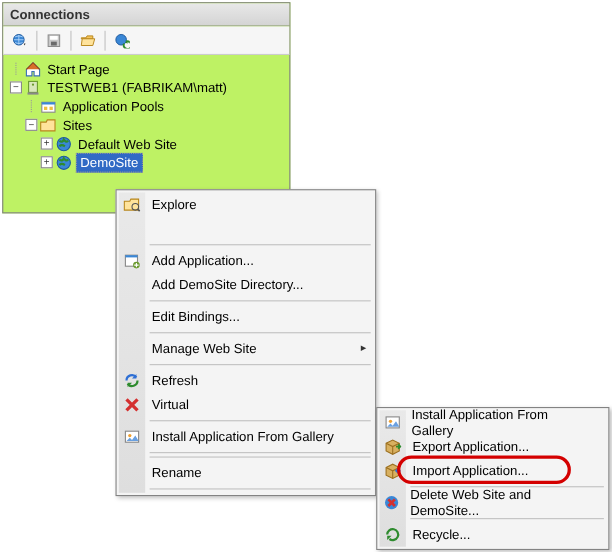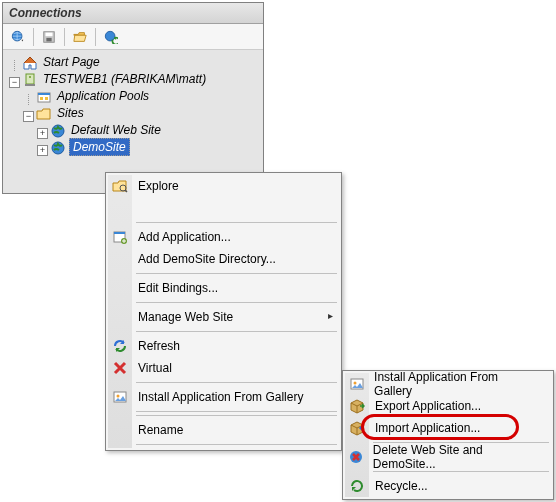--- a/index.html
+++ b/index.html
@@ -12,22 +12,21 @@
     height: 502px;
     position: relative;
     overflow: hidden;
   }
   
   .panel {
     position: absolute;
     left: 2px; top: 2px;
     width: 262px; height: 192px;
     border: 1px solid #808080;
-    background: #e5e5e5;
-    font-style: italic;
+    background: #bef264;
   }
   .panel-title {
     background: linear-gradient(#e8e8e8, #d4d4d4);
     border-bottom: 1px solid #a0a0a0;
     padding: 3px 6px;
     font-weight: bold;
     color: #333;
   }
   .toolbar {
     display: flex;
@@ -45,21 +44,21 @@
     border-radius: 2px;
   }
   .tb-sep {
     width: 1px; height: 18px; background: #c0c0c0; margin: 0 2px;
   }
   .tree {
     padding: 4px 2px;
     line-height: 16px;
   }
   .tree-row {
-    display: flex; align-items: flex-end;
+    display: flex; align-items: center;
     height: 17px;
     white-space: nowrap;
   }
   .indent { display:inline-block; }
   .expander {
     width: 11px; height: 11px;
     border: 1px solid #888;
     display: inline-flex; align-items:center; justify-content:center;
     font-size: 9px; line-height: 9px;
     margin-right: 2px;

